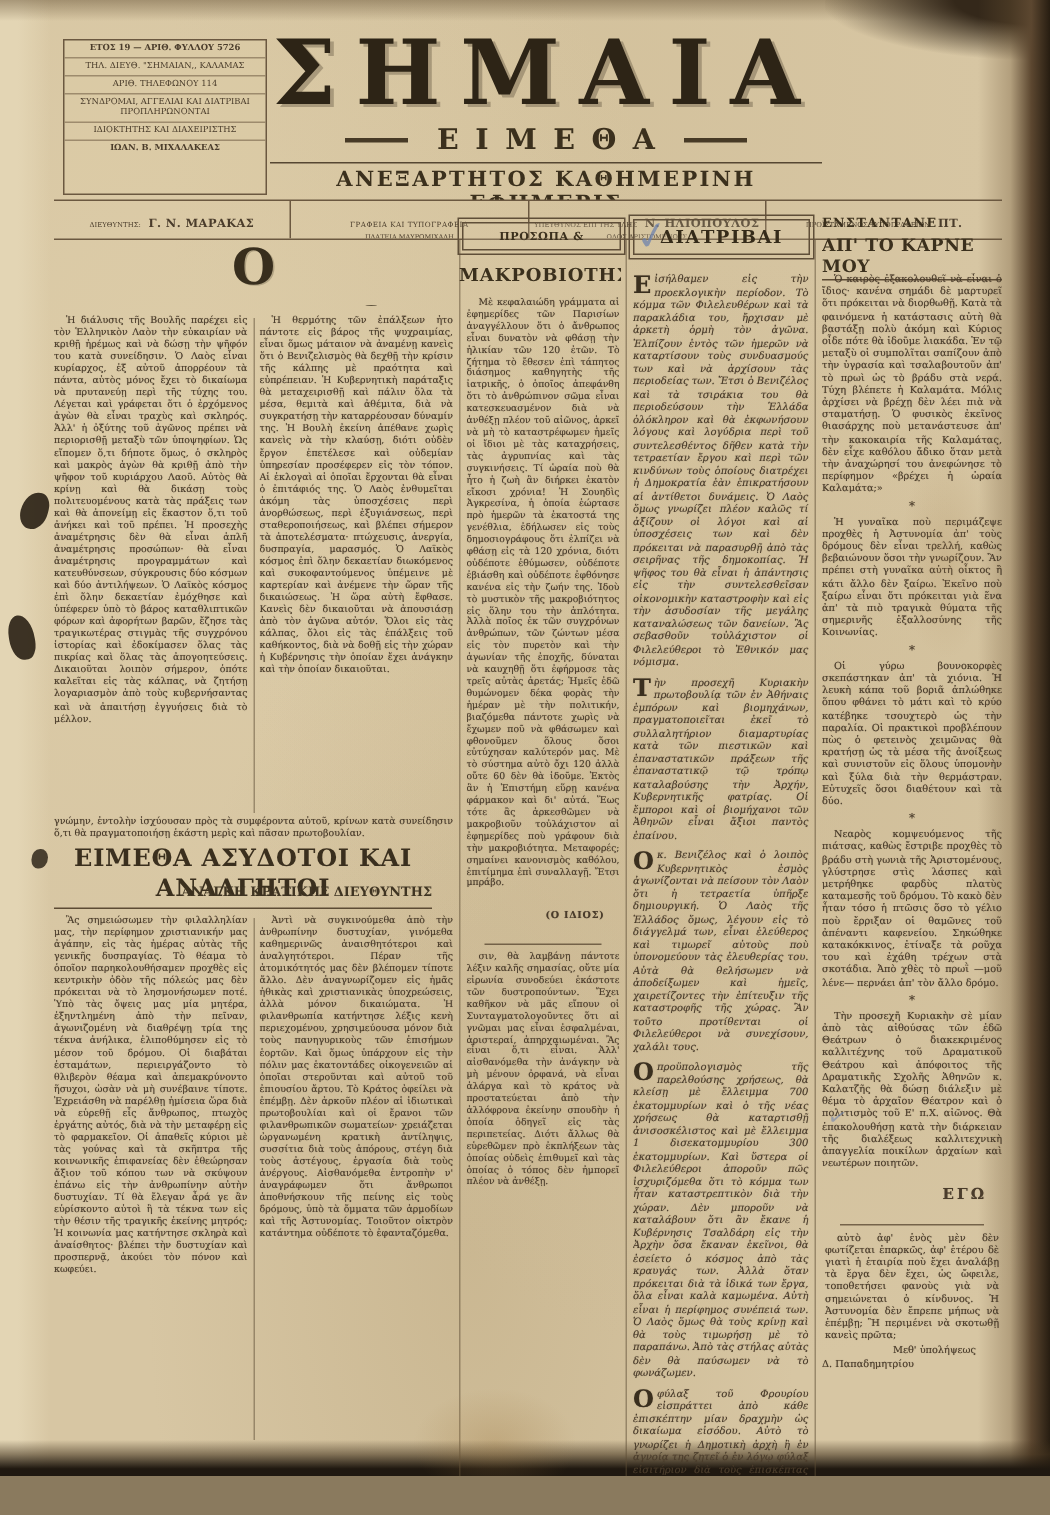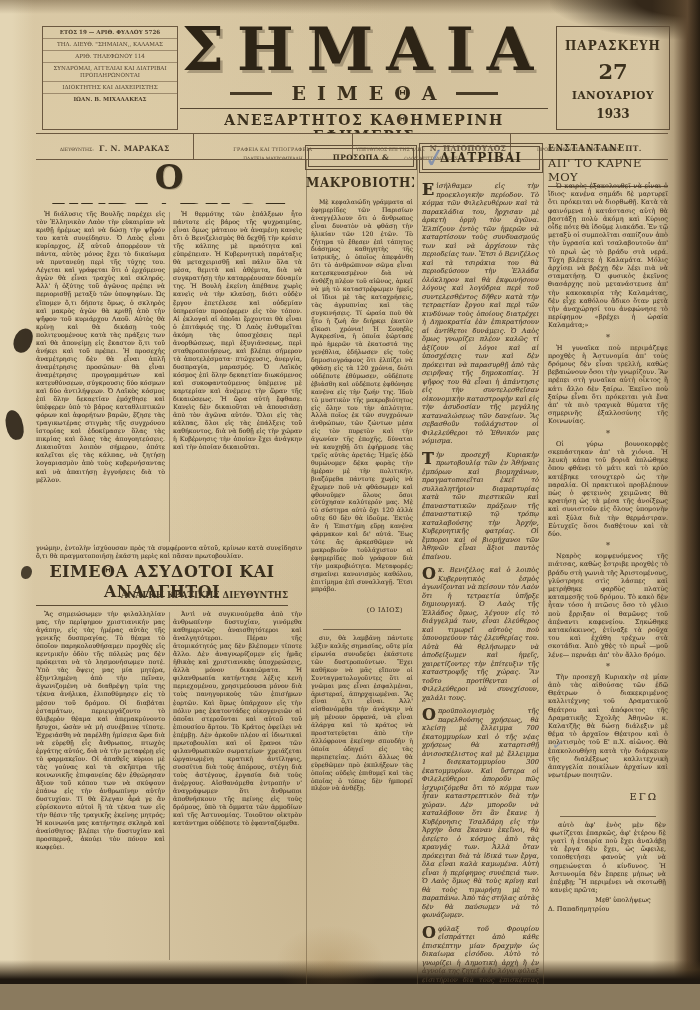--- a/index.html
+++ b/index.html
@@ -71,25 +71,25 @@
     letter-spacing:.6px;color:#3b301d;}
   #col3-flow{left:311px;top:198px;width:102px;height:792px;font-size:6.2px;line-height:7.9px;}
   #sim-box{left:422px;top:146px;width:116px;height:22px;font-size:12px;font-weight:bold;
     letter-spacing:1px;line-height:22px;color:#352b19;}
   #col4-flow{left:422px;top:182px;width:117px;height:806px;font-size:6.7px;line-height:8.5px;font-style:italic;}
   #col4-flow .dropcap{float:left;font-size:16px;line-height:13px;font-weight:bold;font-style:normal;
     padding:1px 2px 0 0;color:#3a2f1e;}
   #col4-flow p.item{margin:0 0 5px 0;text-indent:0;}
   #enst-kicker{left:548px;top:143px;width:120px;font-size:8.4px;font-weight:bold;letter-spacing:1px;color:#3b301d;}
   #enst-kicker span{border-bottom:1px solid #5c4b34;padding-bottom:1px;}
-  #karne-title{left:548px;top:156px;width:120px;font-size:11.5px;font-weight:normal;letter-spacing:.4px;
+  #karne-title{left:548px;top:156px;width:120px;font-size:11.5px;font-weight:bold;letter-spacing:.4px;
     color:#3b301d;border-bottom:1px solid #5c4b34;padding-bottom:2px;text-align:left;}
   #col5-flow{left:548px;top:182px;width:120px;height:804px;font-size:6.5px;line-height:8.2px;}
   .star-div{text-align:center;font-size:8px;line-height:9px;margin:2px 0;text-indent:0;}
-  .sig-right{text-align:right;font-weight:normal;letter-spacing:2px;padding-right:10px;text-indent:0;margin:14px 0;}
+  .sig-right{text-align:right;font-weight:bold;letter-spacing:2px;padding-right:10px;text-indent:0;margin:14px 0;}
   .thin-rule{border:0;border-top:1px solid rgba(92,75,52,.8);margin:4px 12px;}
   .closing-line{text-align:center;text-indent:0;}
   .signature-line{text-align:left;padding-right:6px;text-indent:0;}
   
   .blue-mark{position:absolute;color:#687fae;opacity:.7;font-family:"DejaVu Sans",sans-serif;
     font-weight:bold;pointer-events:none;}
   .ink-blob{position:absolute;background:#241b10;opacity:.88;}
   .stain{position:absolute;border-radius:50%;pointer-events:none;}
 </style>
 </head>
@@ -115,26 +115,20 @@
   <div id="mast-center" class="abs">
     <div id="paper-title">ΣΗΜΑΙΑ</div>
     <div class="kalamon-row">
       <span class="dash"></span>
       <span id="kalamon">ΕΙΜΕΘΑ</span>
       <span class="dash"></span>
     </div>
     <span id="tagline">ΑΝΕΞΑΡΤΗΤΟΣ ΚΑΘΗΜΕΡΙΝΗ ΕΦΗΜΕΡΙΣ</span>
   </div>
 
-  <div id="date-box" class="abs">
-    <div class="day">ΠΑΡΑΣΚΕΥΗ</div>
-    <div class="num">27</div>
-    <div class="mon">ΙΑΝΟΥΑΡΙΟΥ</div>
-    <div class="yr">1933</div>
-  </div>
 
   <div id="staff-bar" class="abs">
     <div class="cell">
       <span class="lbl">ΔΙΕΥΘΥΝΤΗΣ:</span>
       <span class="nm">Γ. Ν. ΜΑΡΑΚΑΣ</span>
     </div>
     <div class="cell c2">
       <span class="nm">ΓΡΑΦΕΙΑ ΚΑΙ ΤΥΠΟΓΡΑΦΕΙΑ</span>
       <span class="sub">ΠΛΑΤΕΙΑ ΜΑΥΡΟΜΙΧΑΛΗ</span>
     </div>

